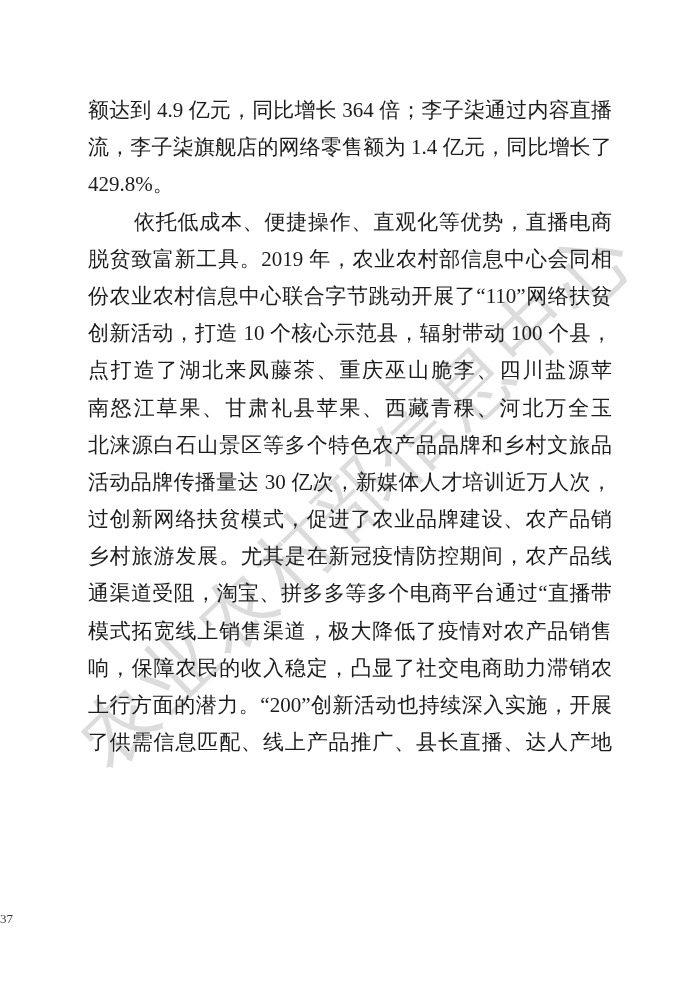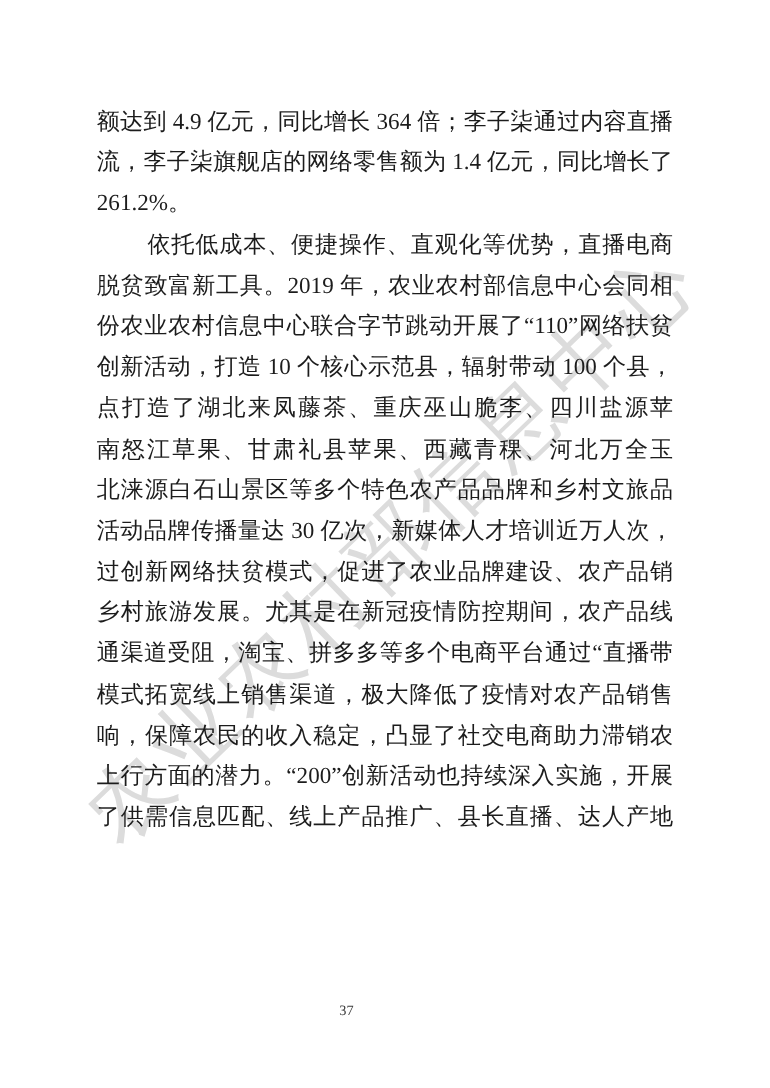--- a/index.html
+++ b/index.html
@@ -52,41 +52,40 @@
     text-align-last: left;
   }
   .tl-indent {
     text-indent: 46px;
   }
   .pagenum {
     position: absolute;
     left: 0;
     top: 910px;
     width: 600px;
-    text-align: center;
+    text-align: left;
     font-size: 13px;
     line-height: 18px;
     color: #3a3a3a;
     z-index: 2;
-    padding-left: 15px;
   }
 </style>
 </head>
 <body>
 
 <div class="page">
 
   <div class="watermark">农业农村部信息中心</div>
 
   <div class="textblock">
 
     <div>
       <div class="tl">额达到 4.9 亿元，同比增长 364 倍；李子柒通过内容直播引</div>
       <div class="tl">流，李子柒旗舰店的网络零售额为 1.4 亿元，同比增长了</div>
-      <div class="tl tl-short">261.2%。</div>
+      <div class="tl tl-short">429.8%。</div>
     </div>
 
     <div>
       <div class="tl tl-indent">依托低成本、便捷操作、直观化等优势，直播电商成为</div>
       <div class="tl">脱贫致富新工具。2019 年，农业农村部信息中心会同相关省</div>
       <div class="tl">份农业农村信息中心联合字节跳动开展了“110”网络扶贫</div>
       <div class="tl">创新活动，打造 10 个核心示范县，辐射带动 100 个县，重</div>
       <div class="tl">点打造了湖北来凤藤茶、重庆巫山脆李、四川盐源苹果、云</div>
       <div class="tl">南怒江草果、甘肃礼县苹果、西藏青稞、河北万全玉米、河</div>
       <div class="tl">北涞源白石山景区等多个特色农产品品牌和乡村文旅品牌，</div>

